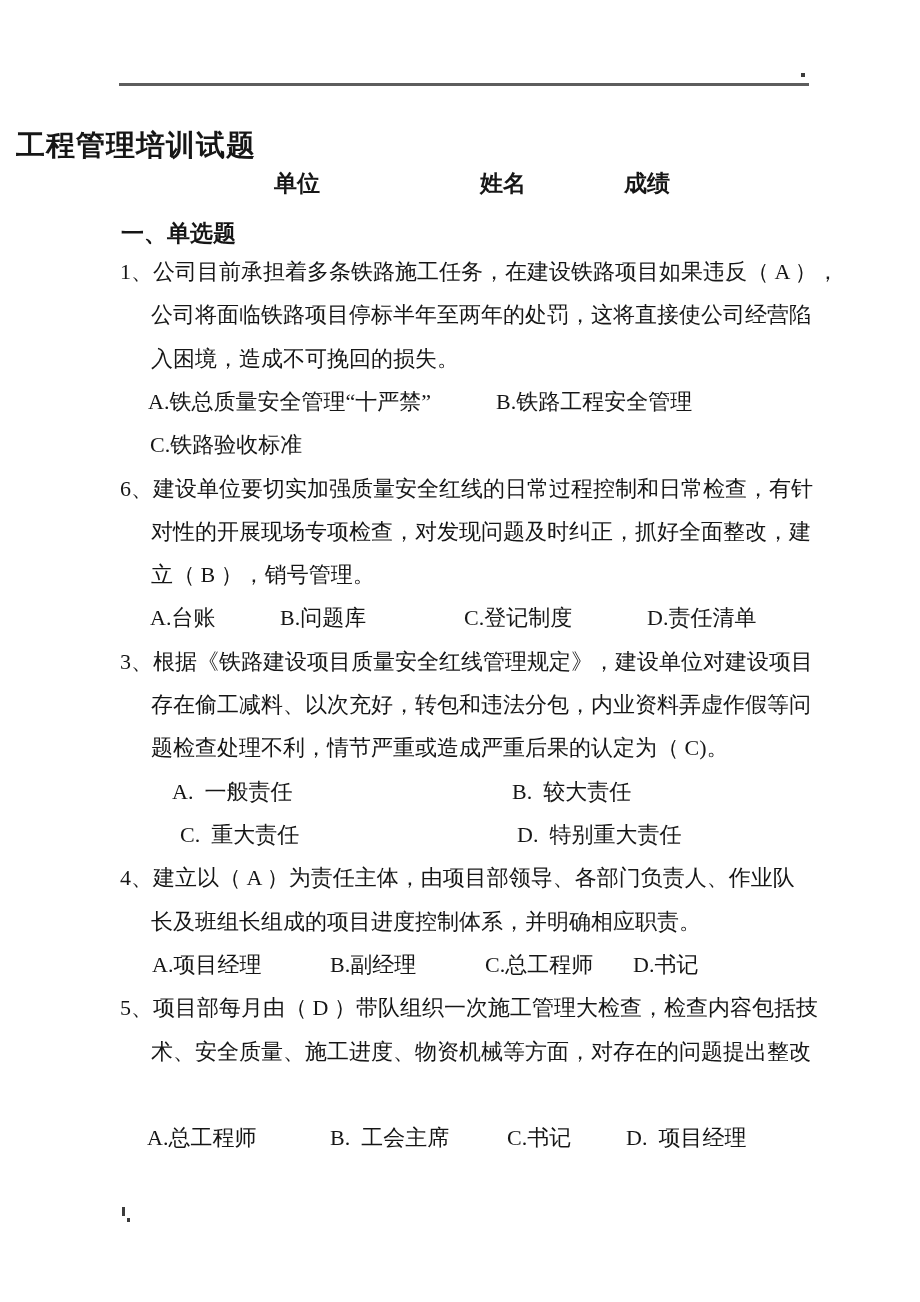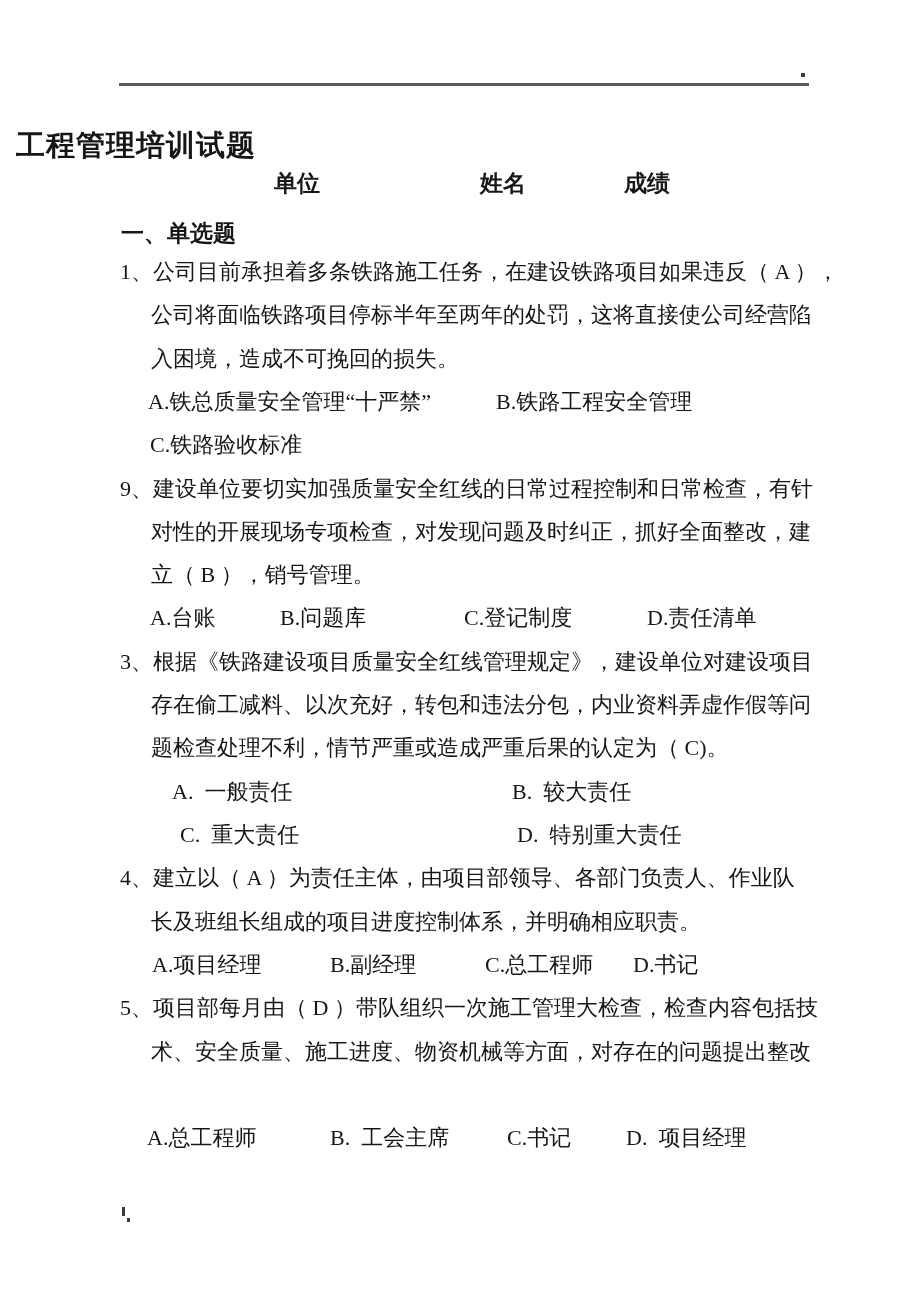--- a/index.html
+++ b/index.html
@@ -84,21 +84,21 @@
   <div class="ln" style="top:301px;left:151px">公司将面临铁路项目停标半年至两年的处罚，这将直接使公司经营陷</div>
   <div class="ln" style="top:345px;left:151px">入困境，造成不可挽回的损失。</div>
   <div class="row" style="top:388px">
     <span class="opt" style="left:148px">A.铁总质量安全管理“十严禁”</span>
     <span class="opt" style="left:496px">B.铁路工程安全管理</span>
   </div>
   <div class="row" style="top:431px">
     <span class="opt" style="left:150px">C.铁路验收标准</span>
   </div>
 
-  <div class="ln" style="top:475px;left:120px">9、建设单位要切实加强质量安全红线的日常过程控制和日常检查，有针</div>
+  <div class="ln" style="top:475px;left:120px">6、建设单位要切实加强质量安全红线的日常过程控制和日常检查，有针</div>
   <div class="ln" style="top:518px;left:151px">对性的开展现场专项检查，对发现问题及时纠正，抓好全面整改，建</div>
   <div class="ln" style="top:561px;left:151px">立（ B ），销号管理。</div>
   <div class="row" style="top:604px">
     <span class="opt" style="left:150px">A.台账</span>
     <span class="opt" style="left:280px">B.问题库</span>
     <span class="opt" style="left:464px">C.登记制度</span>
     <span class="opt" style="left:647px">D.责任清单</span>
   </div>
 
   <div class="ln" style="top:648px;left:120px">3、根据《铁路建设项目质量安全红线管理规定》，建设单位对建设项目</div>

